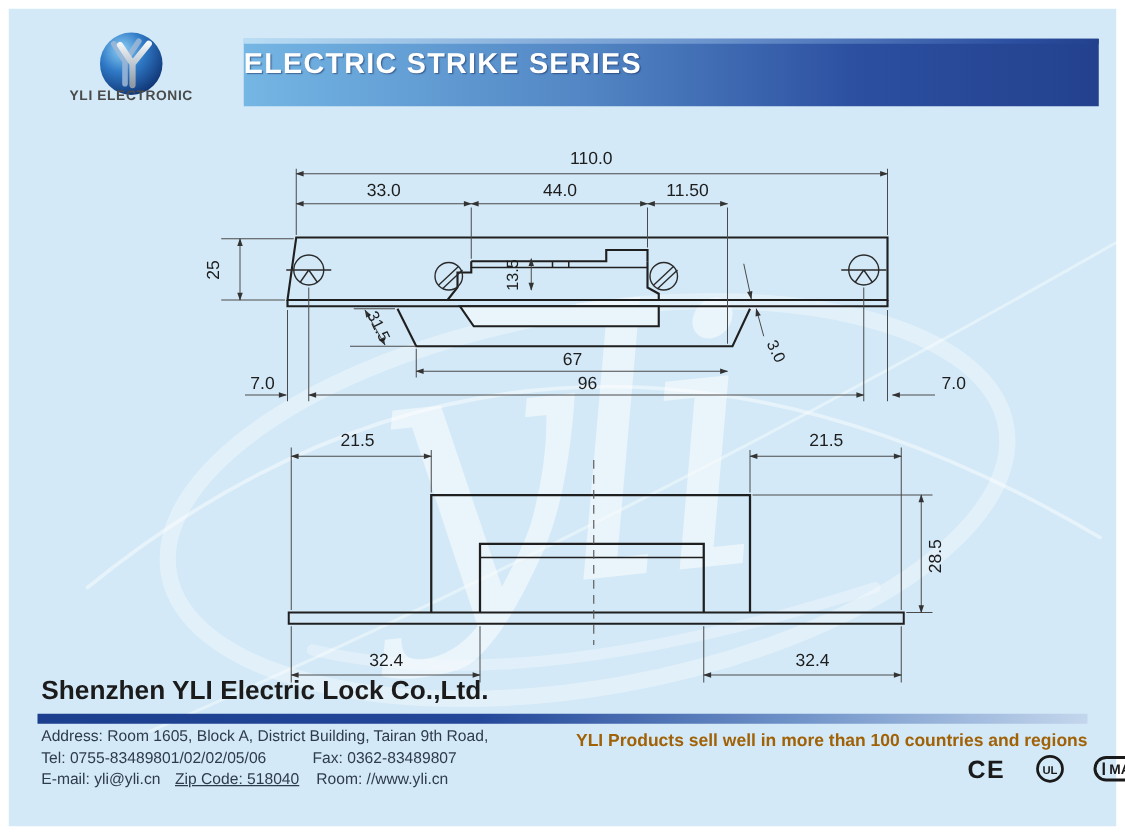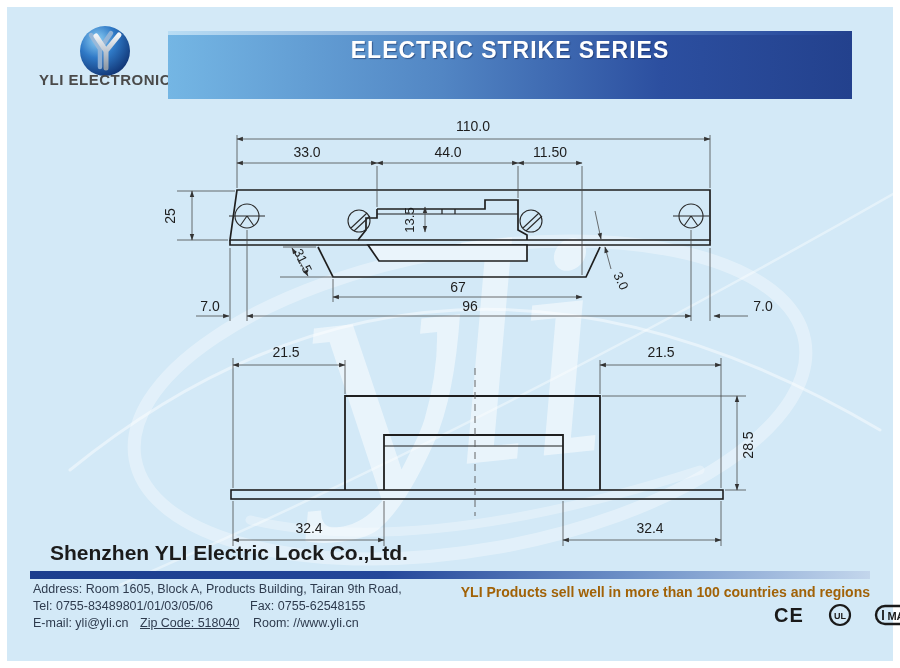--- a/index.html
+++ b/index.html
@@ -14,42 +14,42 @@
     background:#d3e9f7; z-index:0;
   }
   .layer { position:absolute; left:0; top:0; width:900px; height:668px; }
   #bg-curves { z-index:1; }
   #tech-drawing { z-index:2; }
 
   
   .logo-wrap { position:absolute; left:79px; top:25px; width:52px; height:52px; z-index:3; }
   .brand-name {
     position:absolute; left:34px; top:71px; width:142px; z-index:3;
-    font-size:15px; font-weight:bold; color:#4a4a4a; letter-spacing:.5px;
+    font-size:11px; font-weight:bold; color:#4a4a4a; letter-spacing:.5px;
     text-align:center; white-space:nowrap;
   }
   .banner {
-    position:absolute; left:168px; top:31px; width:684px; height:68px; z-index:3;
+    position:absolute; left:195px; top:31px; width:684px; height:54px; z-index:3;
     background:linear-gradient(90deg,#74b6e4 0%,#5286c4 40%,#2c4fa0 72%,#23418d 100%);
-    text-align:center; color:#ffffff;
+    color:#ffffff;
   }
   .banner .stripe {
     position:absolute; left:0; top:0; width:100%; height:4px;
     background:linear-gradient(90deg,#b9ddf4 0%,#6a93cc 55%,#2c4fa0 90%,#23418d 100%);
   }
   .banner-title {
     padding-top:6px; font-size:23px; font-weight:bold; letter-spacing:1px;
     text-shadow:1px 1px 1px rgba(20,40,90,.55); white-space:nowrap;
   }
   .banner-sub { font-size:13px; letter-spacing:.5px; margin-top:0; white-space:nowrap; }
 
   
   .company-title {
     position:absolute; left:33px; top:541px; z-index:3;
-    font-size:21px; font-weight:bold; color:#1b1b1b; white-space:nowrap;margin-left:17px;
+    font-size:21px; font-weight:bold; color:#1b1b1b; white-space:nowrap;
   }
   .divider {
     position:absolute; left:30px; top:571px; width:840px; height:8px; z-index:3;
     background:linear-gradient(90deg,#1c3e8e 0%,#24479a 42%,#6f92c8 72%,#c3d6ec 100%);
   }
   .address-block {
     position:absolute; left:33px; top:581px; width:420px; z-index:3;
     font-size:12.5px; color:#2e3b4e; line-height:17px; white-space:nowrap;
   }
   .address-block .tel { display:inline-block; width:217px; }
@@ -205,23 +205,23 @@
 
 <div class="banner">
   <div class="stripe"></div>
   <div class="banner-title">ELECTRIC STRIKE SERIES</div>
 </div>
 
 <div class="company-title">Shenzhen YLI Electric Lock Co.,Ltd.</div>
 <div class="divider"></div>
 
 <div class="address-block">
-  <div>Address: Room 1605, Block A, Products Building, Tairan 9th Road,</div>
+  <div>Address: Room 1605, Block A, District Building, Tairan 9th Road,</div>
   <div>
-    <span class="tel">Tel: 0755-83489801/01/03/05/06</span><span>Fax: 0755-62548155</span>
+    <span class="tel">Tel: 0755-83489801/02/02/05/06</span><span>Fax: 0362-83489807</span>
   </div>
   <div>
     <span class="email">E-mail: yli@yli.cn</span><span class="zip">Zip Code: 518040</span><span>Room: //www.yli.cn</span>
   </div>
 </div>
 
 <div class="slogan">YLI Products sell well in more than 100 countries and regions</div>
 
 <div class="certs">
   <svg width="34" height="24" viewBox="0 0 34 24">

